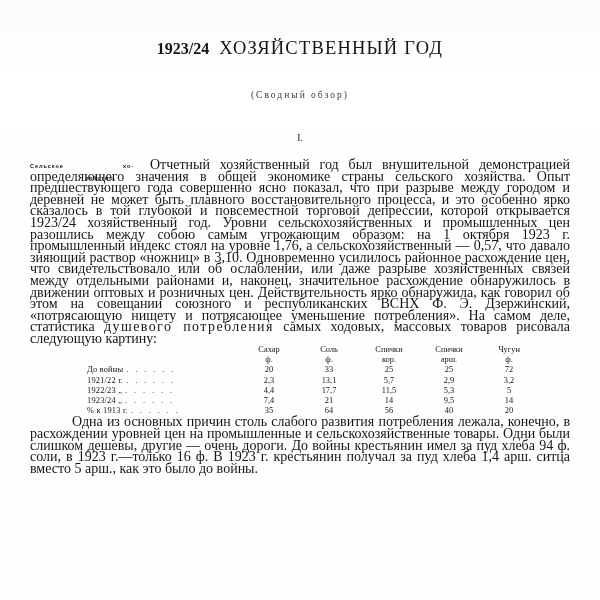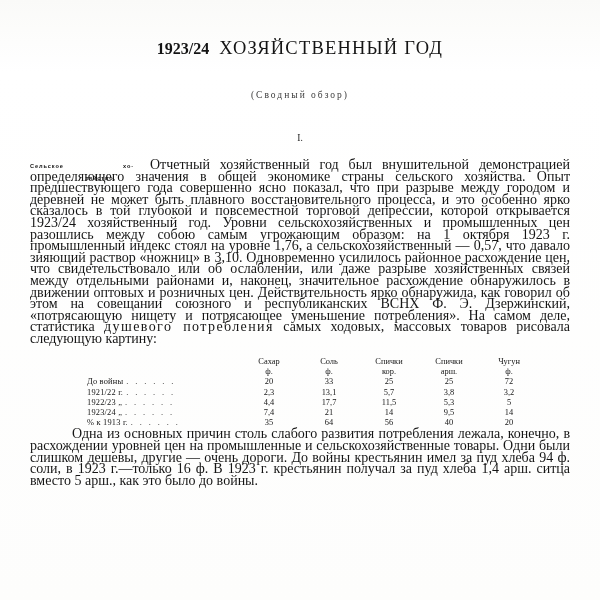--- a/index.html
+++ b/index.html
@@ -96,21 +96,21 @@
   }
   p.para.second {
     text-indent: 42px;
     margin-top: 0;
     font-family: Liberation Serif, serif;
   }
   .sp { letter-spacing: 1.4px; }
 
   
   table.stat {
-    margin-top: 12px;
+    margin-top: 0;
     margin-left: 57px;
     border-collapse: collapse;
     font-size: 8.4px;
     color: #151515;
   }
   table.stat th {
     font-weight: normal;
     text-align: center;
     padding: 0 0 0 0;
     line-height: 10.4px;
@@ -187,21 +187,21 @@
           <td class="num">33</td>
           <td class="num">25</td>
           <td class="num">25</td>
           <td class="num">72</td>
         </tr>
         <tr>
           <td class="lbl"><span>1921/22 г.</span><span class="dots">. . . . . .</span></td>
           <td class="num">2,3</td>
           <td class="num">13,1</td>
           <td class="num">5,7</td>
-          <td class="num">3,8</td>
+          <td class="num">2,9</td>
           <td class="num">3,2</td>
         </tr>
         <tr>
           <td class="lbl"><span>1922/23 „</span><span class="dots">. . . . . .</span></td>
           <td class="num">4,4</td>
           <td class="num">17,7</td>
           <td class="num">11,5</td>
           <td class="num">5,3</td>
           <td class="num">5</td>
         </tr>

